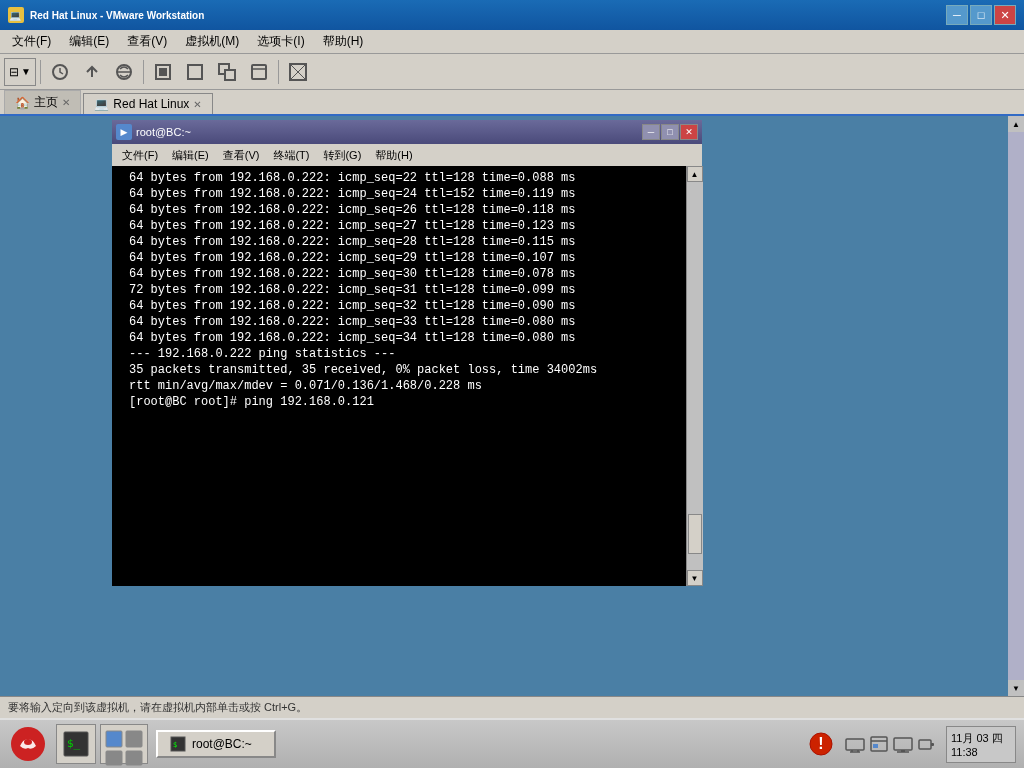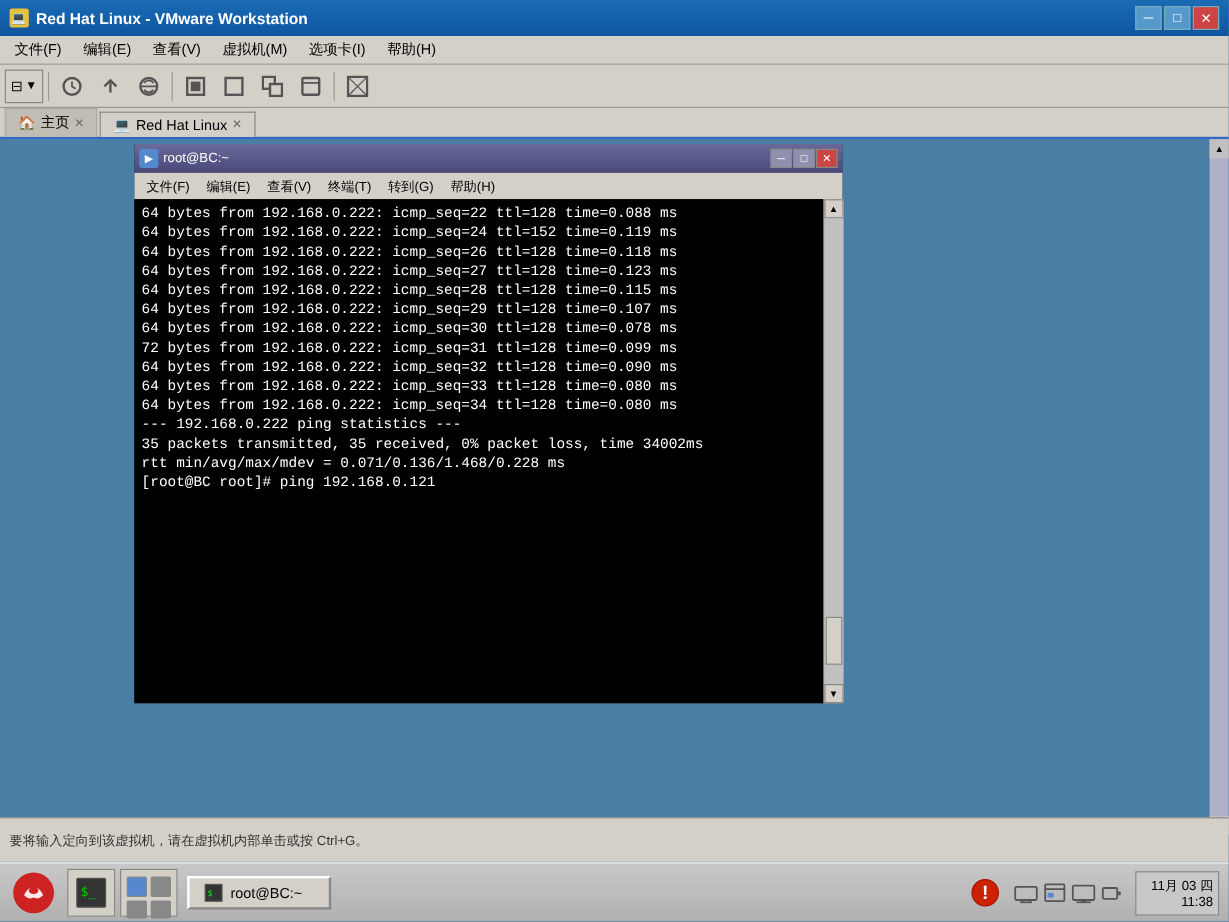--- a/index.html
+++ b/index.html
@@ -28,21 +28,21 @@
       background: #e8c040;
       border-radius: 2px;
       display: flex;
       align-items: center;
       justify-content: center;
       font-size: 10px;
       color: #333;
       flex-shrink: 0;
     }
     .title-bar-text {
-      font-size: 13px;
+      font-size: 10px;
       font-weight: bold;
       flex: 1;
     }
     .title-bar-buttons {
       display: flex;
       gap: 2px;
     }
     .title-btn {
       width: 22px;
       height: 20px;
@@ -213,20 +213,21 @@
       font-family: 'Courier New', Courier, monospace;
       font-size: 12px;
       padding: 4px 6px;
       height: 420px;
       overflow: hidden;
       position: relative;
     }
     .terminal-line {
       line-height: 16px;
       white-space: pre;
+      margin-left: 11px;
     }
 
     
     .taskbar {
       position: absolute;
       bottom: 0;
       left: 0;
       right: 0;
       height: 50px;
       background: linear-gradient(to bottom, #c8c8c8, #b0b0b0);
@@ -293,21 +294,21 @@
       align-items: center;
       justify-content: center;
       font-size: 18px;
       cursor: pointer;
     }
     .taskbar-clock {
       background: #c8c8c8;
       border: 1px solid #888;
       padding: 4px 4px;
       font-size: 11px;
-      text-align: right;
+      text-align: left;
       min-width: 70px;
     }
     .taskbar-sys-icons {
       display: flex;
       gap: 2px;
     }
     .sys-icon {
       width: 22px;
       height: 22px;
       display: flex;
@@ -316,21 +317,21 @@
       font-size: 14px;
       cursor: pointer;
     }
 
     
     .status-bar {
       position: absolute;
       bottom: 50px;
       left: 0;
       right: 0;
-      height: 37px;
+      height: 22px;
       background: #d4d0c8;
       border-top: 1px solid #888;
       display: flex;
       align-items: center;
       padding: 0 8px;
       font-size: 11px;
       color: #333;
     }
 
     

